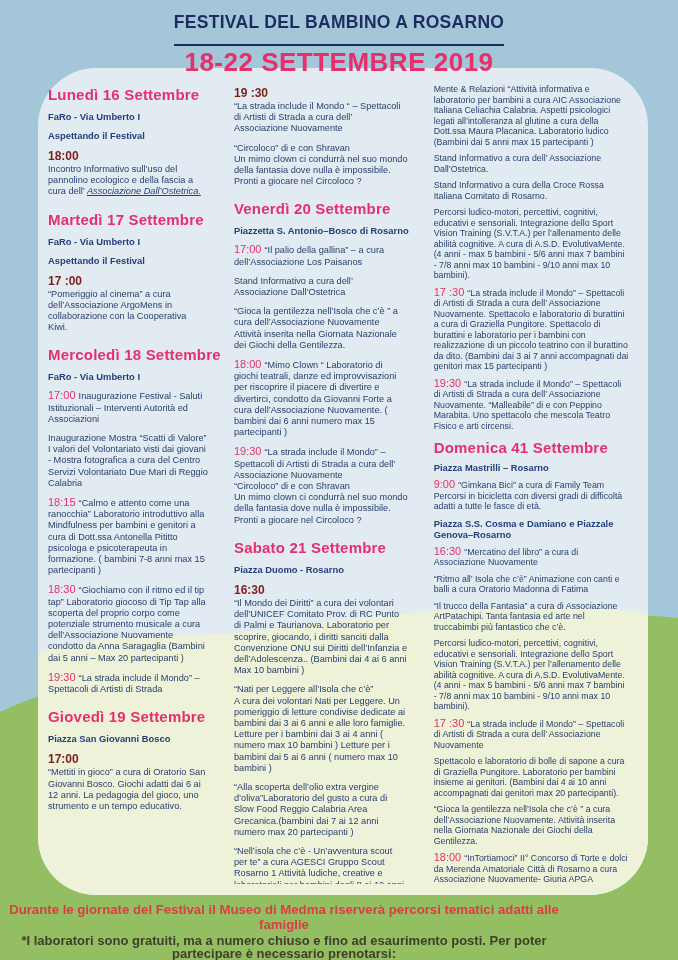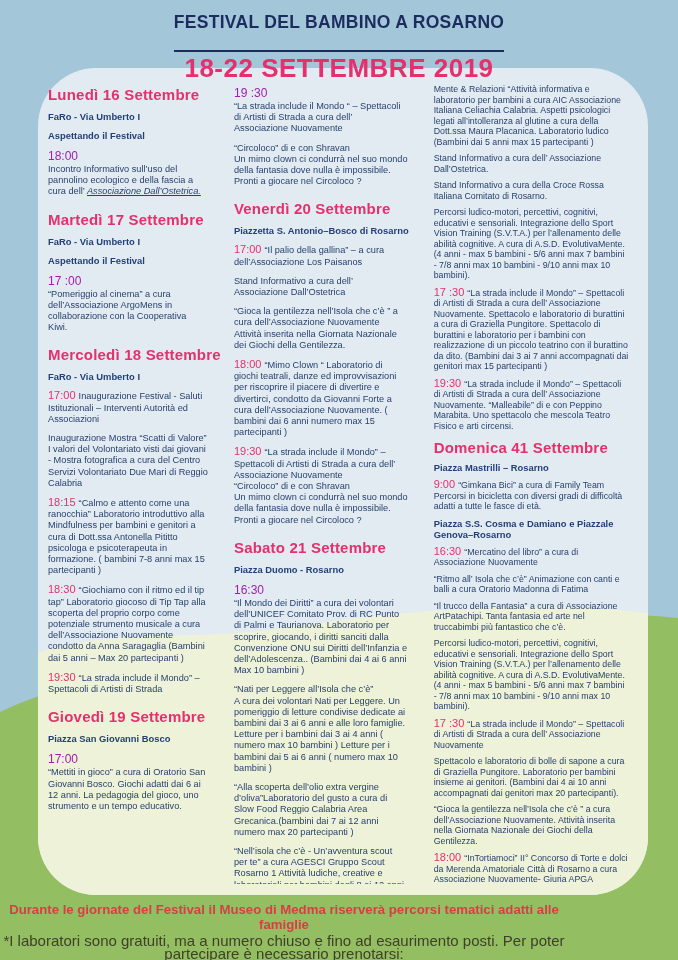--- a/index.html
+++ b/index.html
@@ -1,43 +1,43 @@
 <!DOCTYPE html>
 <html><head>
 <meta charset="utf-8">
 <style>
   html,body{margin:0;padding:0;}
   body{font-family:"Liberation Sans","DejaVu Sans",sans-serif;}
   #poster{position:relative;width:678px;height:960px;overflow:hidden;background:#a4c6d9;}
   #bg-svg{position:absolute;left:0;top:0;width:678px;height:960px;}
   .header{position:absolute;left:0;top:12px;width:678px;text-align:center;z-index:3;}
   .poster-title{display:inline-block;color:#1c2c5e;font-size:17.5px;font-weight:bold;letter-spacing:.3px;
-    border-bottom:2px solid #1c2c5e;padding-bottom:17px;}
+    border-bottom:2px solid #1c2c5e;padding-bottom:11px;}
   .poster-dates{color:#e5306d;font-size:26px;font-weight:bold;letter-spacing:.5px;margin-top:1px;}
   #panel-svg{position:absolute;left:38px;top:68px;width:610px;height:827px;z-index:1;}
   .columns{position:absolute;left:38px;top:84px;width:610px;height:800px;z-index:2;
     display:flex;box-sizing:border-box;padding:0 6px 0 10px;overflow:hidden;}
   .program-column{box-sizing:border-box;overflow:hidden;}
   .col-0{width:176px;margin-right:13px;}
   .col-1{width:190px;margin-right:13px;}
   .col-2{width:212px;}
   .day-heading{color:#e5306d;font-size:15px;font-weight:bold;margin:13px 0 8px 0;letter-spacing:.2px;}
   .program-column > .day-heading:first-child{margin-top:2px;}
   .venue-line{color:#24407a;font-size:9.4px;font-weight:bold;margin:0 0 8px 0;}
-  .time-line{color:#a21caf;font-size:12px;font-weight:normal;margin:2px 0 1px 0;}
+  .time-line{color:#7f1d1d;font-size:12px;font-weight:bold;margin:2px 0 1px 0;}
   .event-para{color:#29416f;font-size:9.2px;font-weight:normal;line-height:11.2px;margin:0 13px 8px 0;
     white-space:pre-line;}
   .col-2 .event-para{font-size:8.8px;line-height:10.5px;margin-bottom:6px;}
   .col-2 .venue-line{margin-bottom:6px;}
   .col-2 .day-heading{margin:8px 0 6px 0;}
   .time-inline{color:#e5306d;font-size:11px;}
   .em-part{font-style:italic;text-decoration:underline;}
   .footer{position:absolute;left:0;top:902px;width:568px;text-align:center;z-index:3;}
   .footer-headline{color:#da3d44;font-size:13.2px;font-weight:bold;}
-  .footer-note{color:#3f3f2a;font-size:15px;font-weight:normal;margin-top:3px;line-height:12.5px;}
+  .footer-note{color:#3f3f2a;font-size:13px;font-weight:bold;margin-top:3px;line-height:12.5px;}
   .footer-contact{color:#3f3f2a;font-size:10.3px;font-weight:bold;line-height:12.5px;}
 </style>
 </head>
 <body>
 
 <div id="poster">
 
   <svg id="bg-svg" viewBox="0 0 678 960" preserveAspectRatio="none" aria-hidden="true">
     <rect x="0" y="0" width="678" height="960" fill="#a4c6d9"></rect>
     <path d="M0,712 C90,668 180,674 300,652 C430,628 545,606 678,618 L678,960 L0,960 Z" fill="#94be62"></path>

